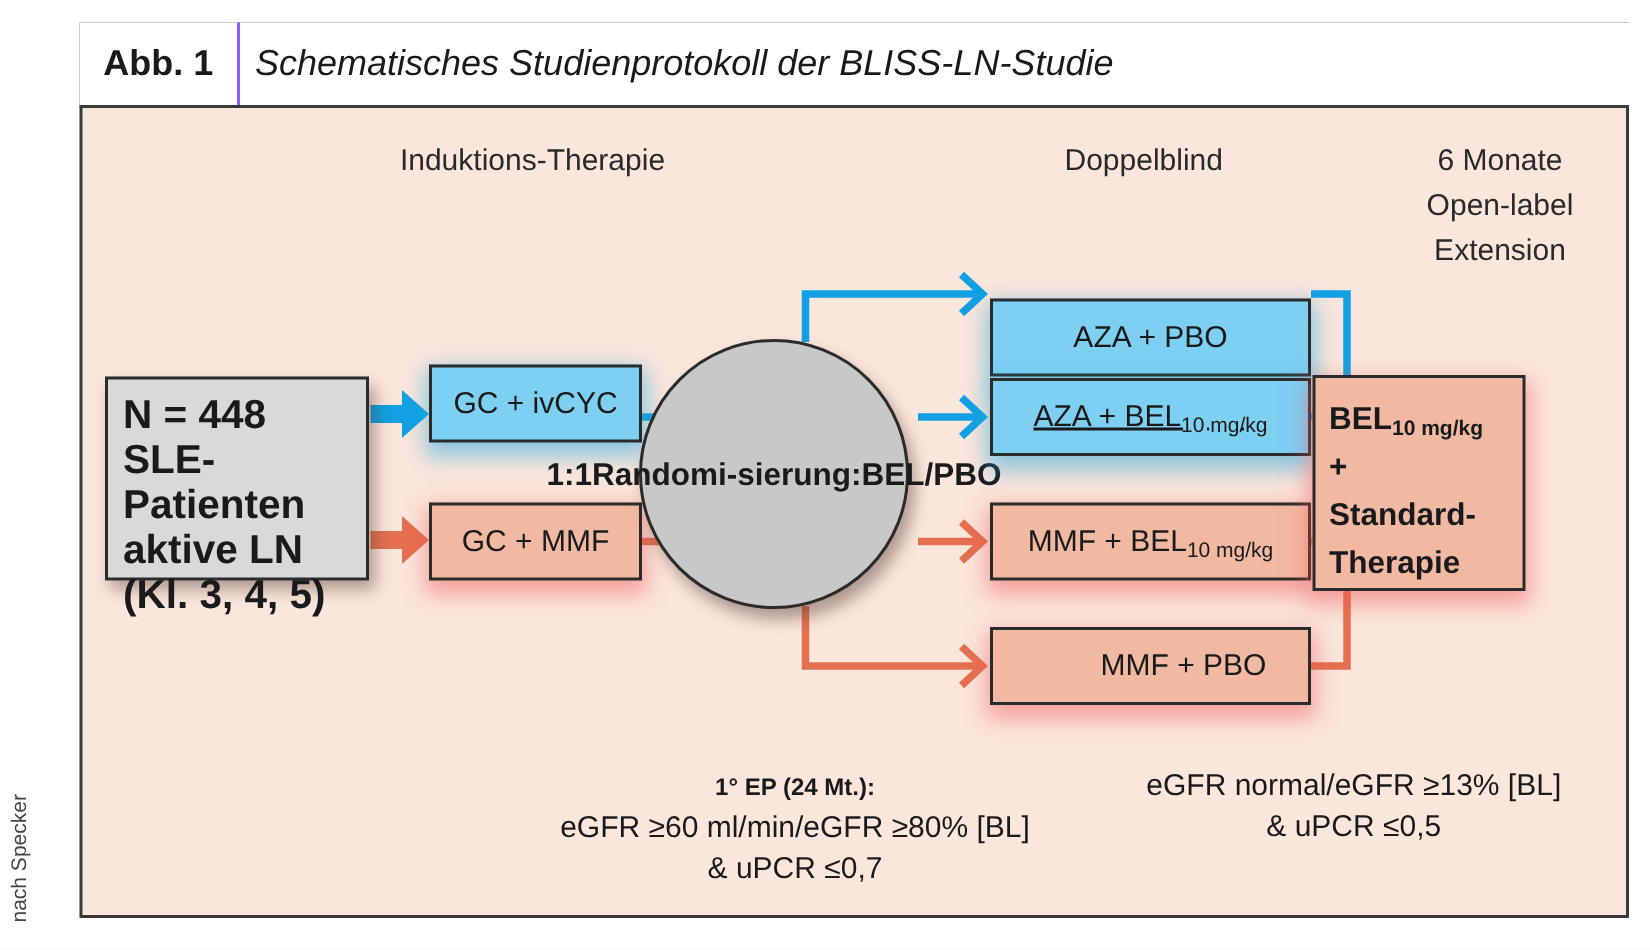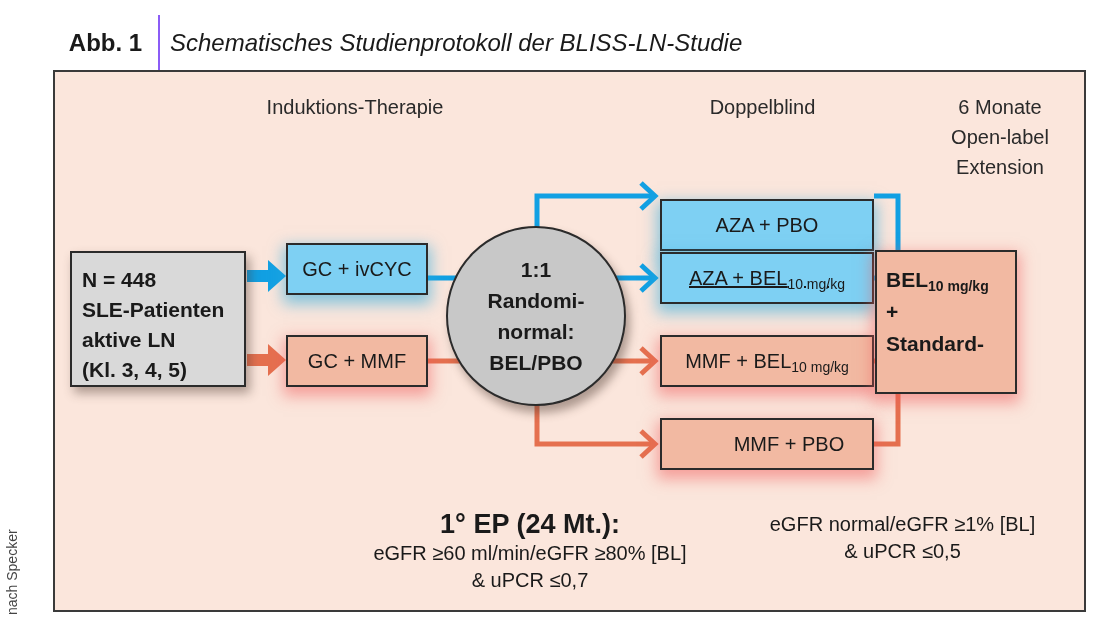--- a/index.html
+++ b/index.html
@@ -14,32 +14,32 @@
              display:flex; align-items:center; justify-content:center; }
   .hdr-title { position:absolute; left:117px; top:0; height:55px; font-size:24px;
                display:flex; align-items:center;font-style:italic; }
   svg.conn { position:absolute; left:0; top:0; }
   .phase { position:absolute; text-align:center; font-size:20px; line-height:30px; color:#2a2a2a; }
   .box { position:absolute; box-sizing:border-box; border:2px solid #2b2b2b;
          display:flex; align-items:center; justify-content:center; font-size:20px; }
   .blue { background:#7ed0f3; box-shadow:0 6px 14px 3px rgba(40,170,220,0.55); }
   .orange { background:#f2b9a2; box-shadow:0 6px 14px 3px rgba(240,90,90,0.5);align-items:center; }
   .gray { background:#d9d9d9; box-shadow:4px 6px 10px rgba(80,60,50,0.45);
-          justify-content:flex-start; align-items:flex-end; font-weight:bold;
-          font-size:21px; line-height:30px; padding:8px 0 0 10px; }
+          justify-content:flex-start; align-items:flex-start; font-weight:bold;
+          font-size:27px; line-height:30px; padding:8px 0 0 10px; }
   .final { font-weight:bold; font-size:21px; line-height:32px; justify-content:flex-start;
            align-items:flex-start; padding:12px 0 0 9px; flex-direction:column; }
   sub { font-size:14px; vertical-align:-4px; line-height:0; }
-  .circle { position:absolute; left:446px; top:226px; width:180px; height:180px; border-radius:50%;
+  .circle { position:absolute; left:426px; top:226px; width:180px; height:180px; border-radius:50%;
             background:#c8c8c8; border:2px solid #2b2b2b; box-sizing:border-box;
             box-shadow:4px 7px 10px rgba(80,60,50,0.45);
-            display:flex; flex-direction:column; align-items:center; justify-content:center;
+            display:flex; flex-direction:row; align-items:center; justify-content:center;
             font-weight:bold; font-size:21px; line-height:31px; text-align:center; }
   .ep { position:absolute; text-align:center; font-size:20px; line-height:27px; }
-  .ep b { font-size:27px; }
+  .ep b { font-size:16px; }
   .credit { position:absolute; left:4px; top:615px; transform-origin:left top;
             transform:rotate(-90deg); font-size:14px; color:#444; white-space:nowrap; }
 </style>
 </head>
 <body>
 
 <div class="frame"></div>
 
 <div style="position:absolute;left:53px;top:15px;width:1033px;height:57px;">
   <div class="hdr">
@@ -98,46 +98,47 @@
 <div class="box blue" style="left:286px;top:243px;width:142px;height:52px;">
   <span>GC + ivCYC</span>
 </div>
 <div class="box orange" style="left:286px;top:335px;width:142px;height:52px;">
   <span>GC + MMF</span>
 </div>
 
 <div class="circle">
   <div>1:1</div>
   <div>Randomi-</div>
-  <div>normal:</div>
+  <div>sierung:</div>
   <div>BEL/PBO</div>
 </div>
 
 <div class="box blue" style="left:660px;top:169px;width:214px;height:52px;margin-top:30px;">
   <span>AZA + PBO</span>
 </div>
 <div class="box blue" style="left:660px;top:252px;width:214px;height:52px;text-decoration:underline;">
   <span><span>AZA + BEL</span><sub>10 mg/kg</sub></span>
 </div>
 <div class="box orange" style="left:660px;top:335px;width:214px;height:52px;">
   <span><span>MMF + BEL</span><sub>10 mg/kg</sub></span>
 </div>
 <div class="box orange" style="left:660px;top:418px;width:214px;height:52px;padding-left:44px;">
   <span>MMF + PBO</span>
 </div>
 
 <div class="box orange final" style="left:875px;top:250px;width:142px;height:144px;">
   <div><span>BEL</span><sub>10 mg/kg</sub></div>
   <div>+</div>
   <div>Standard-</div>
+  <div>Therapie</div>
 </div>
 
 <div class="ep" style="left:330px;top:511px;width:400px;">
   <b>1° EP (24 Mt.):</b>
   <div>eGFR ≥60 ml/min/eGFR ≥80% [BL]</div>
   <div>&amp; uPCR ≤0,7</div>
 </div>
 <div class="ep" style="left:720px;top:511px;width:365px;">
-  <div>eGFR normal/eGFR ≥1% [BL]</div>
+  <div>eGFR normal/eGFR ≥13% [BL]</div>
   <div>&amp; uPCR ≤0,5</div>
 </div>
 
 <div class="credit">nach Specker</div>
 
 </body></html>

